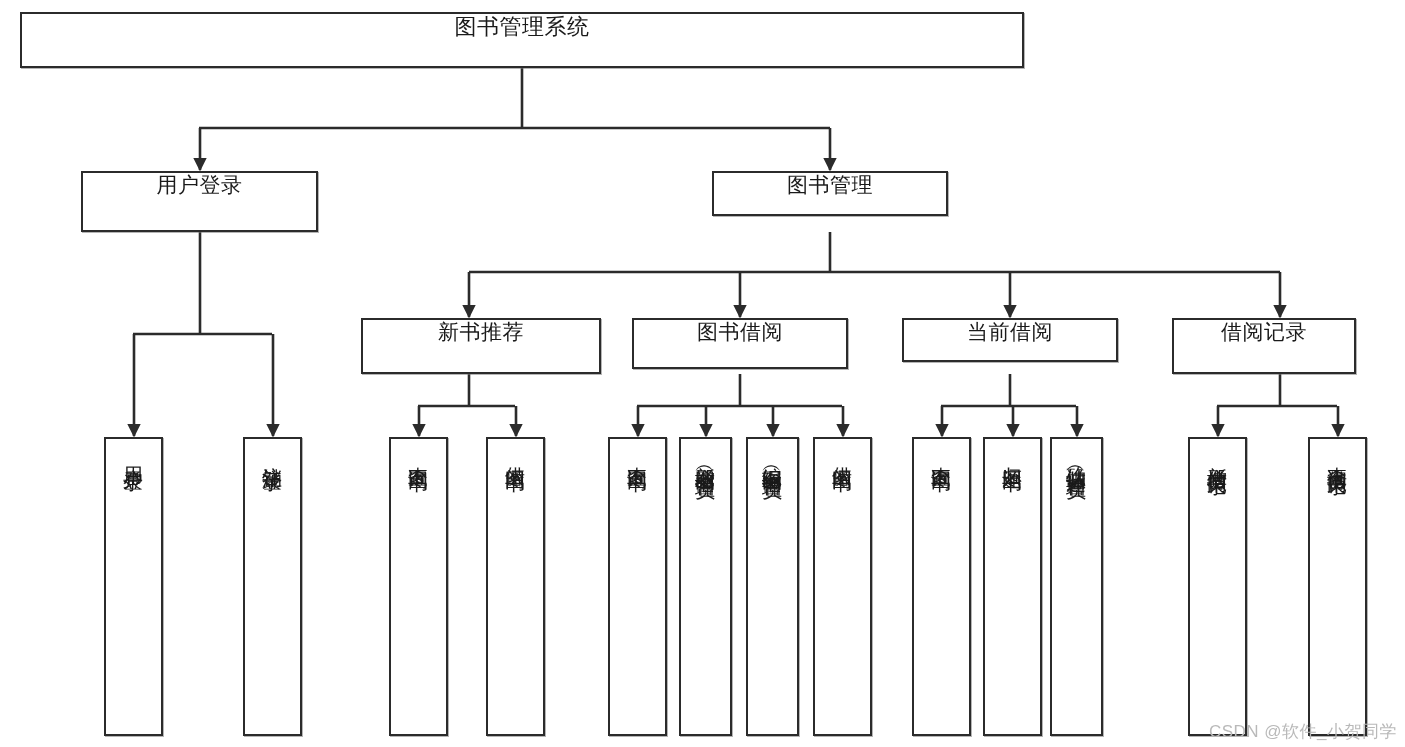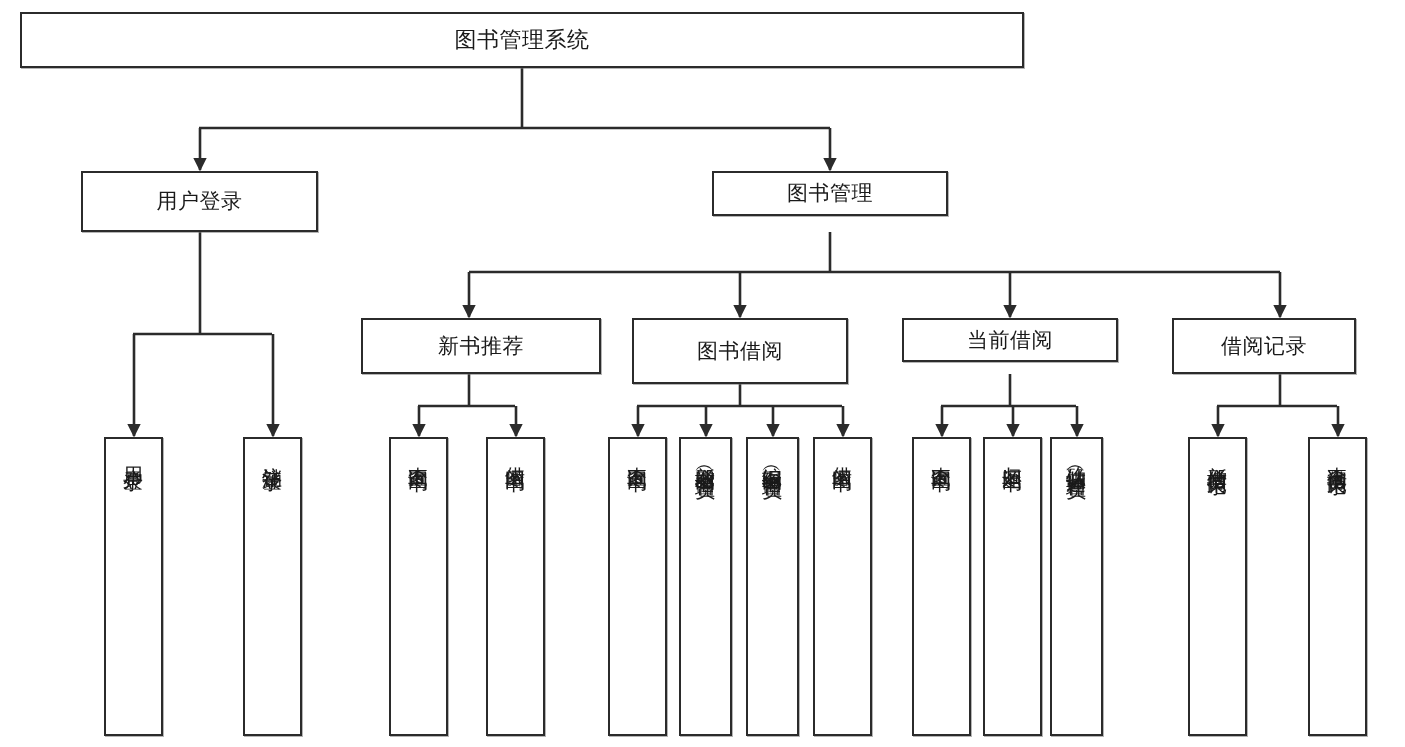--- a/index.html
+++ b/index.html
@@ -25,21 +25,21 @@
     width: 1405px;
     height: 747px;
     pointer-events: none;
   }
   .node {
     position: absolute;
     box-sizing: border-box;
     border: 2px solid #2b2b2b;
     background: #ffffff;
     display: flex;
-    align-items: center;
+    align-items: flex-start;
     justify-content: center;
     color: #1a1a1a;
     box-shadow: 1px 1px 0 rgba(120,120,120,0.55);
   }
   .node .lbl {
     display: block;
     text-align: center;
     line-height: 1.18;
     letter-spacing: 0.5px;
   }
@@ -130,21 +130,21 @@
       </div>
       <div class="node h" style="left: 81px; top: 171px; width: 237px; height: 61px;">
         <span class="lbl">用户登录</span>
       </div>
       <div class="node h" style="left: 712px; top: 171px; width: 236px; height: 45px;">
         <span class="lbl">图书管理</span>
       </div>
       <div class="node h" style="left: 361px; top: 318px; width: 240px; height: 56px;">
         <span class="lbl">新书推荐</span>
       </div>
-      <div class="node h" style="left: 632px; top: 318px; width: 216px; height: 66px;">
+      <div class="node h" style="left: 632px; top: 318px; width: 216px; height: 51px;">
         <span class="lbl">图书借阅</span>
       </div>
       <div class="node h" style="left: 902px; top: 318px; width: 216px; height: 44px;">
         <span class="lbl">当前借阅</span>
       </div>
       <div class="node h" style="left: 1172px; top: 318px; width: 184px; height: 56px;">
         <span class="lbl">借阅记录</span>
       </div>
       <div class="node v" style="left: 104px; top: 437px; width: 59px; height: 299px;">
         <span class="lbl">用户登录</span>
@@ -180,13 +180,14 @@
         <span class="lbl">确认归还（管理员）</span>
       </div>
       <div class="node v" style="left: 1188px; top: 437px; width: 59px; height: 299px;">
         <span class="lbl">新增借阅记录</span>
       </div>
       <div class="node v" style="left: 1308px; top: 437px; width: 59px; height: 299px;">
         <span class="lbl">查询借阅记录</span>
       </div>
     </div>
 
+  <div class="watermark">CSDN @软件_小贺同学</div>
 </div>
 
 </body></html>

